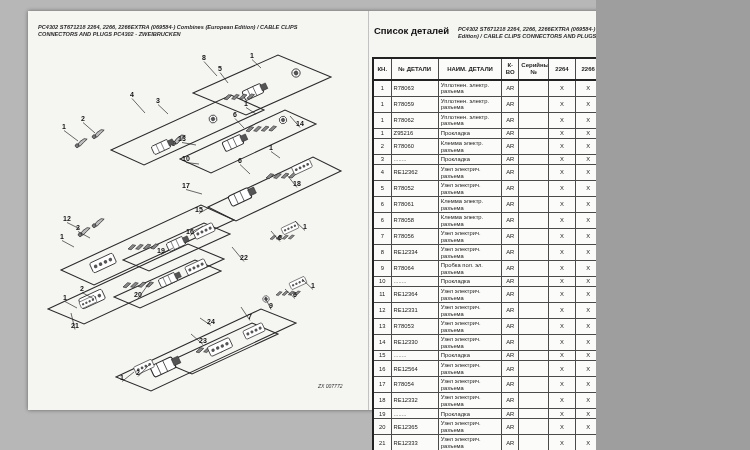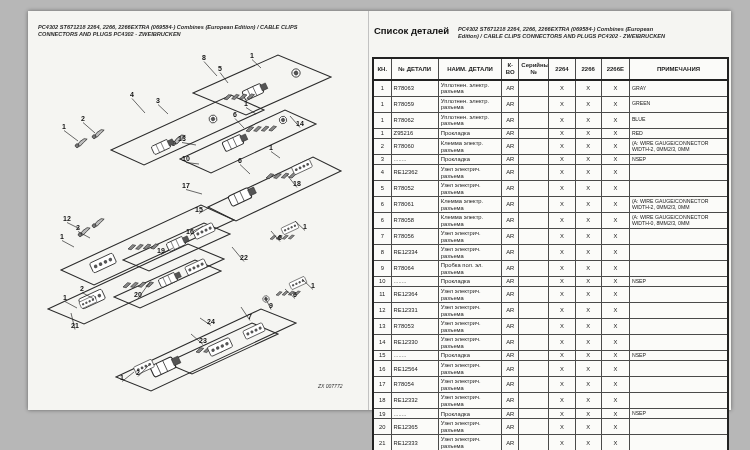--- a/index.html
+++ b/index.html
@@ -1,16 +1,16 @@
 <!DOCTYPE html>
 <html><head>
 <meta charset="utf-8">
 <style>
   html,body{margin:0;padding:0;background:#9e9e9e;}
-  .stage{position:relative;width:750px;height:450px;background:#b7b7b7;overflow:hidden;
+  .stage{position:relative;width:596px;height:450px;background:#b7b7b7;overflow:hidden;
          font-family:"Liberation Sans",sans-serif;color:#1c1c1c;}
   .paper{position:absolute;left:28px;top:11px;width:703px;height:399px;background:#f5f5f2;
          box-shadow:0 0 4px rgba(0,0,0,.45);}
   .spine{position:absolute;left:340px;top:0;width:1px;height:100%;background:#c2c2c2;}
   
   .hdr{position:absolute;font-style:italic;font-weight:bold;font-size:5.6px;line-height:1.3;color:#2a2a2a;white-space:nowrap;}
   .hdr-left{left:10px;top:13px;}
   .right-title{position:absolute;left:346px;top:14px;font-weight:bold;font-size:9.5px;color:#111;}
   .hdr-right{left:430px;top:15px;}
   

